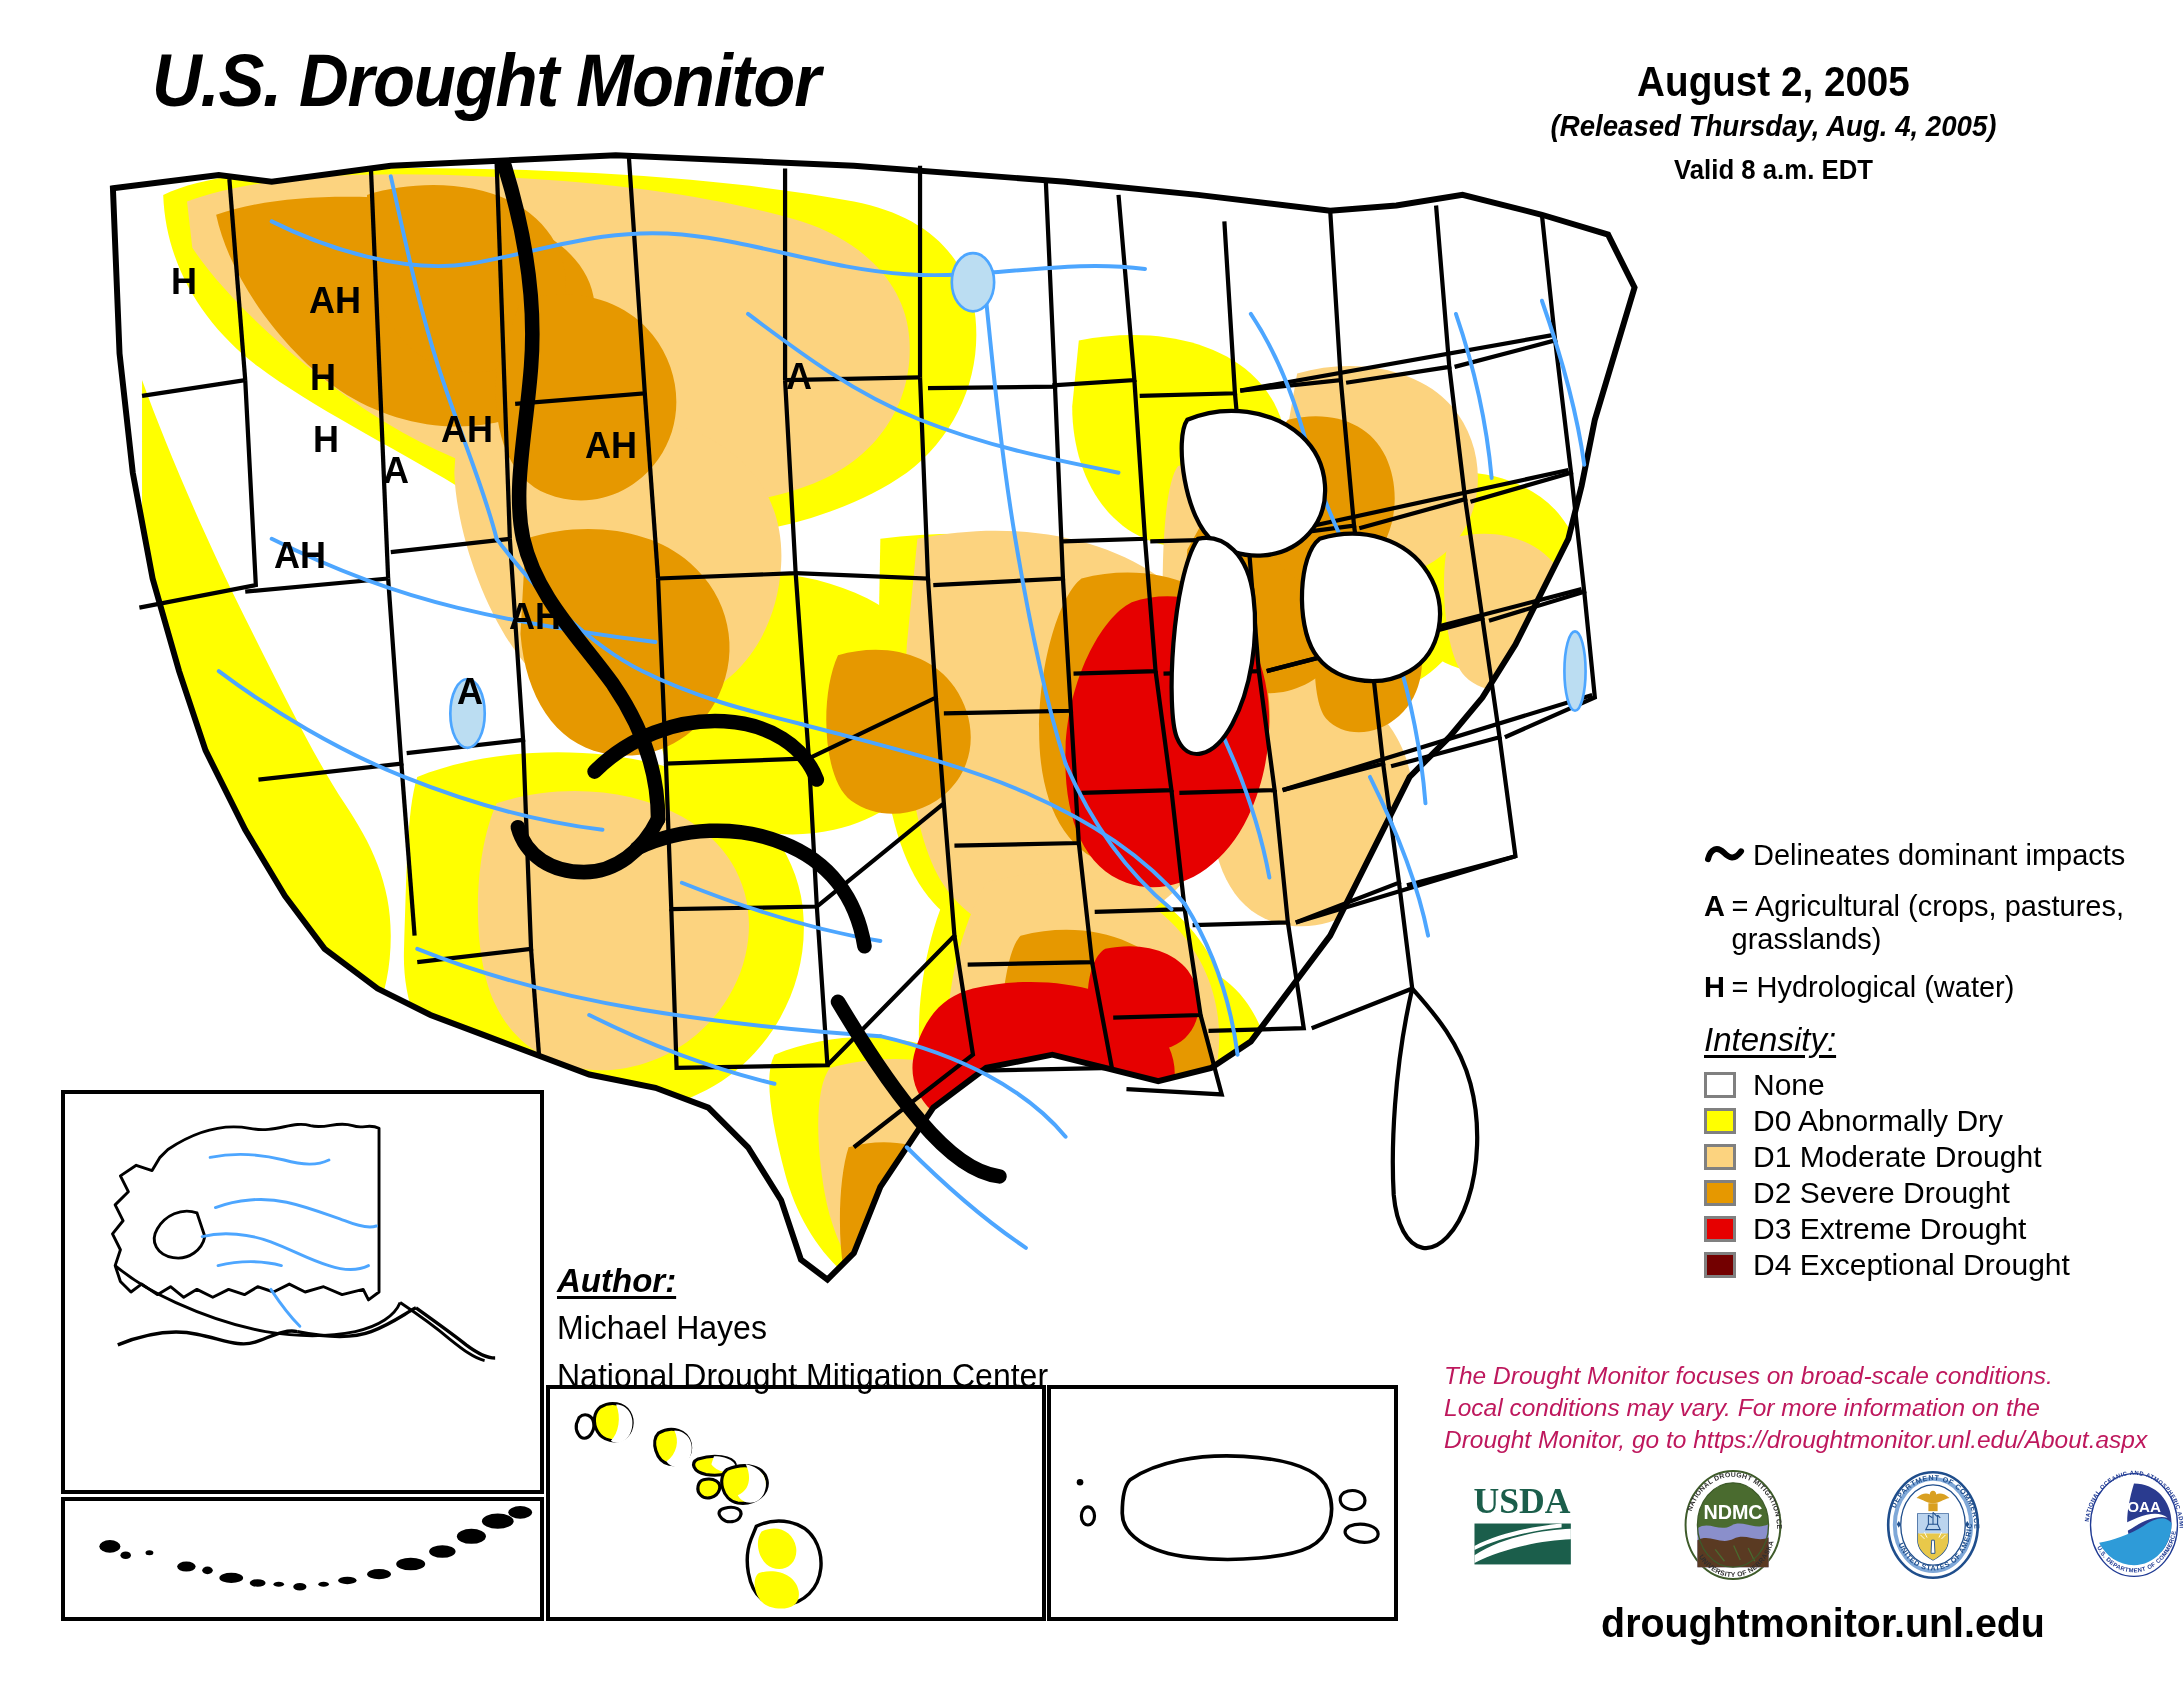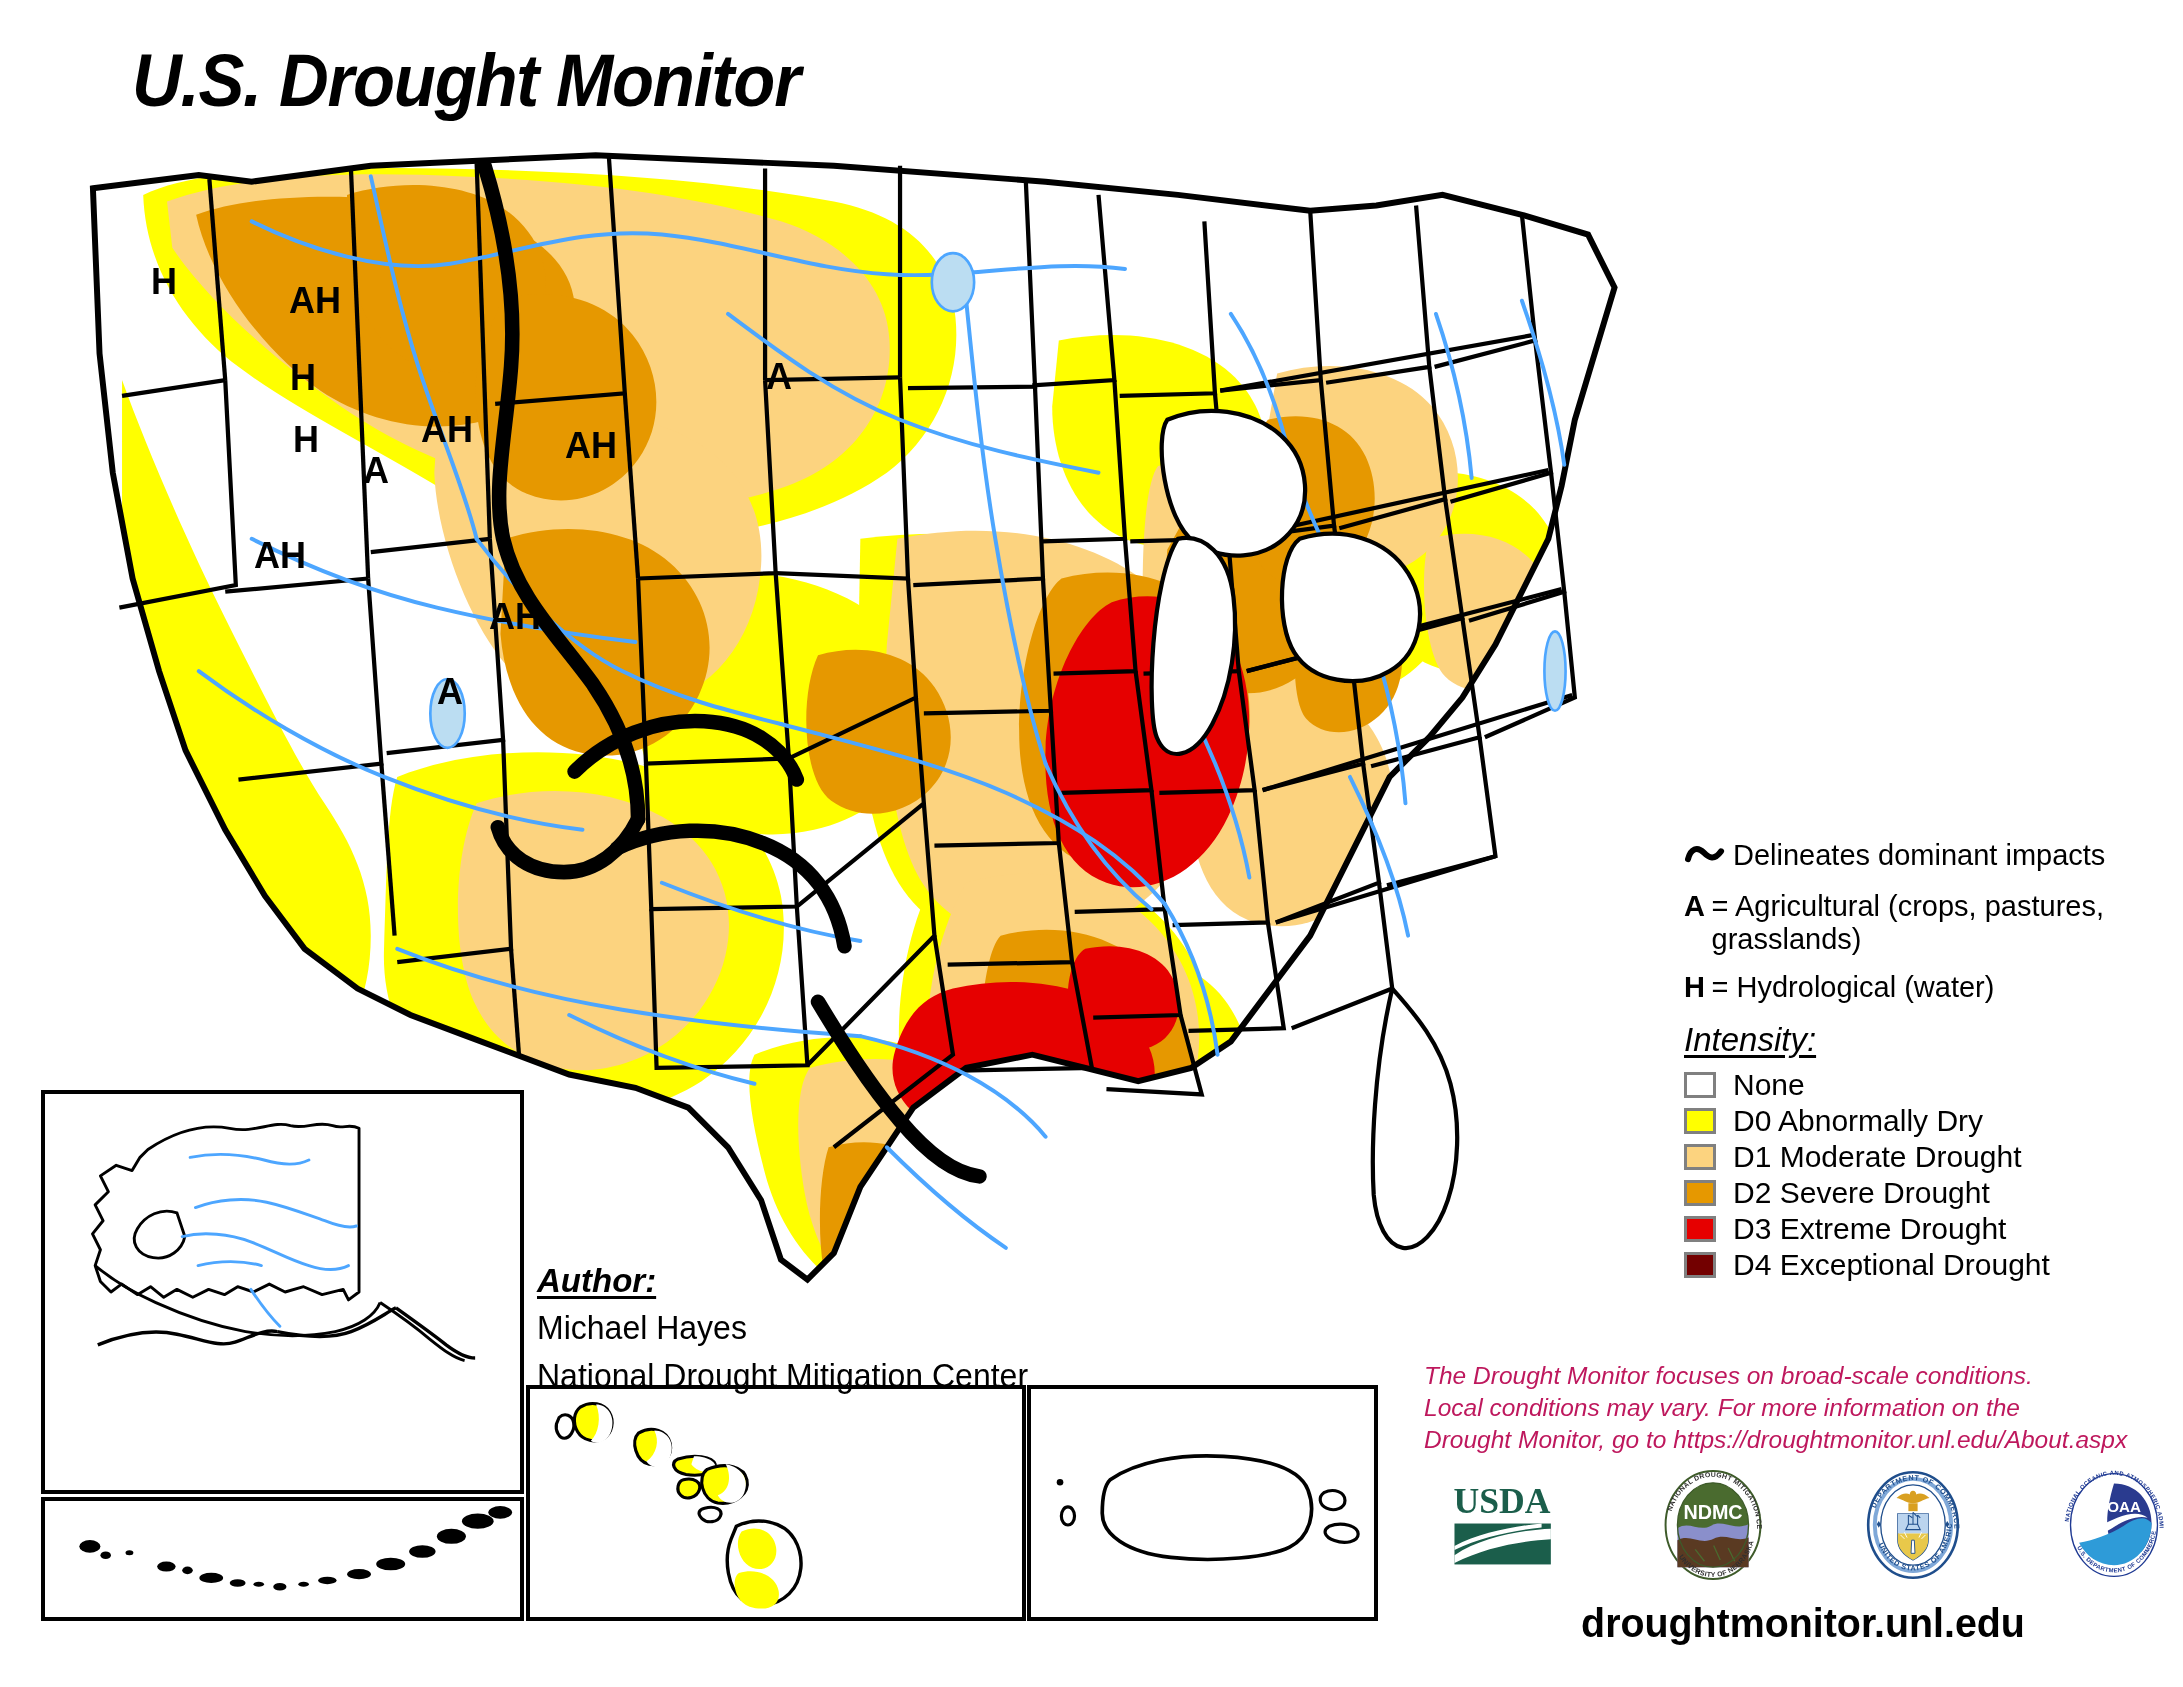--- a/index.html
+++ b/index.html
@@ -2,21 +2,21 @@
 <html style="font-size:10.6px"><head>
 <meta charset="utf-8">
 <style>
   * { box-sizing: border-box; margin: 0; padding: 0; }
   html, body {
     width: 2183px; height: 1687px;
     background: #ffffff;
     font-family: "Liberation Sans", sans-serif;
     overflow: hidden;
   }
-  #page { position: relative; width: 2148px; height: 1687px; background:#fff; }
+  #page { position: relative; width: 2148px; height: 1687px; background:#fff;margin-left:20px; }
 
   
   #title {
     position: absolute; left: 132px; top: 38px;
     font-size: 74px; font-weight: bold; font-style: italic;
     letter-spacing: -1.3px; color: #000; white-space: nowrap;
     transform: scaleX(0.93); transform-origin: left top;
   }
   #date-block {
     position: absolute; left: 1469px; top: 60px; width: 569px;
@@ -86,20 +86,25 @@
     font-size: 41px; font-weight: bold; color:#000; transform: scaleX(0.96);
   }
 </style>
 </head>
 <body>
 
 <div id="page">
 
   <div id="title">U.S. Drought Monitor</div>
 
+  <div id="date-block">
+    <div id="date-main">August 2, 2005</div>
+    <div id="date-released">(Released Thursday, Aug. 4, 2005)</div>
+    <div id="date-valid">Valid 8 a.m. EDT</div>
+  </div>
 
   <div id="map-wrap">
     <svg id="map-svg" viewBox="0 0 1210 880" preserveAspectRatio="none">
       <defs>
         <clipPath id="usclip">
           <path d="M40,35 L120,25 L160,30 L250,18 L420,10 L600,18 L760,30 L860,40 L960,52 L1010,48
                    L1060,40 L1120,55 L1170,70 L1190,110 L1175,160 L1160,210 L1150,260 L1140,300
                    L1120,340 L1100,380 L1075,420 L1050,450 L1020,480 L1000,520 L980,560 L960,600
                    L930,640 L900,680 L870,700 L830,710 L790,700 L750,690 L700,700 L660,730
                    L620,790 L600,840 L580,860 L560,845 L545,800 L520,760 L490,730 L450,715

